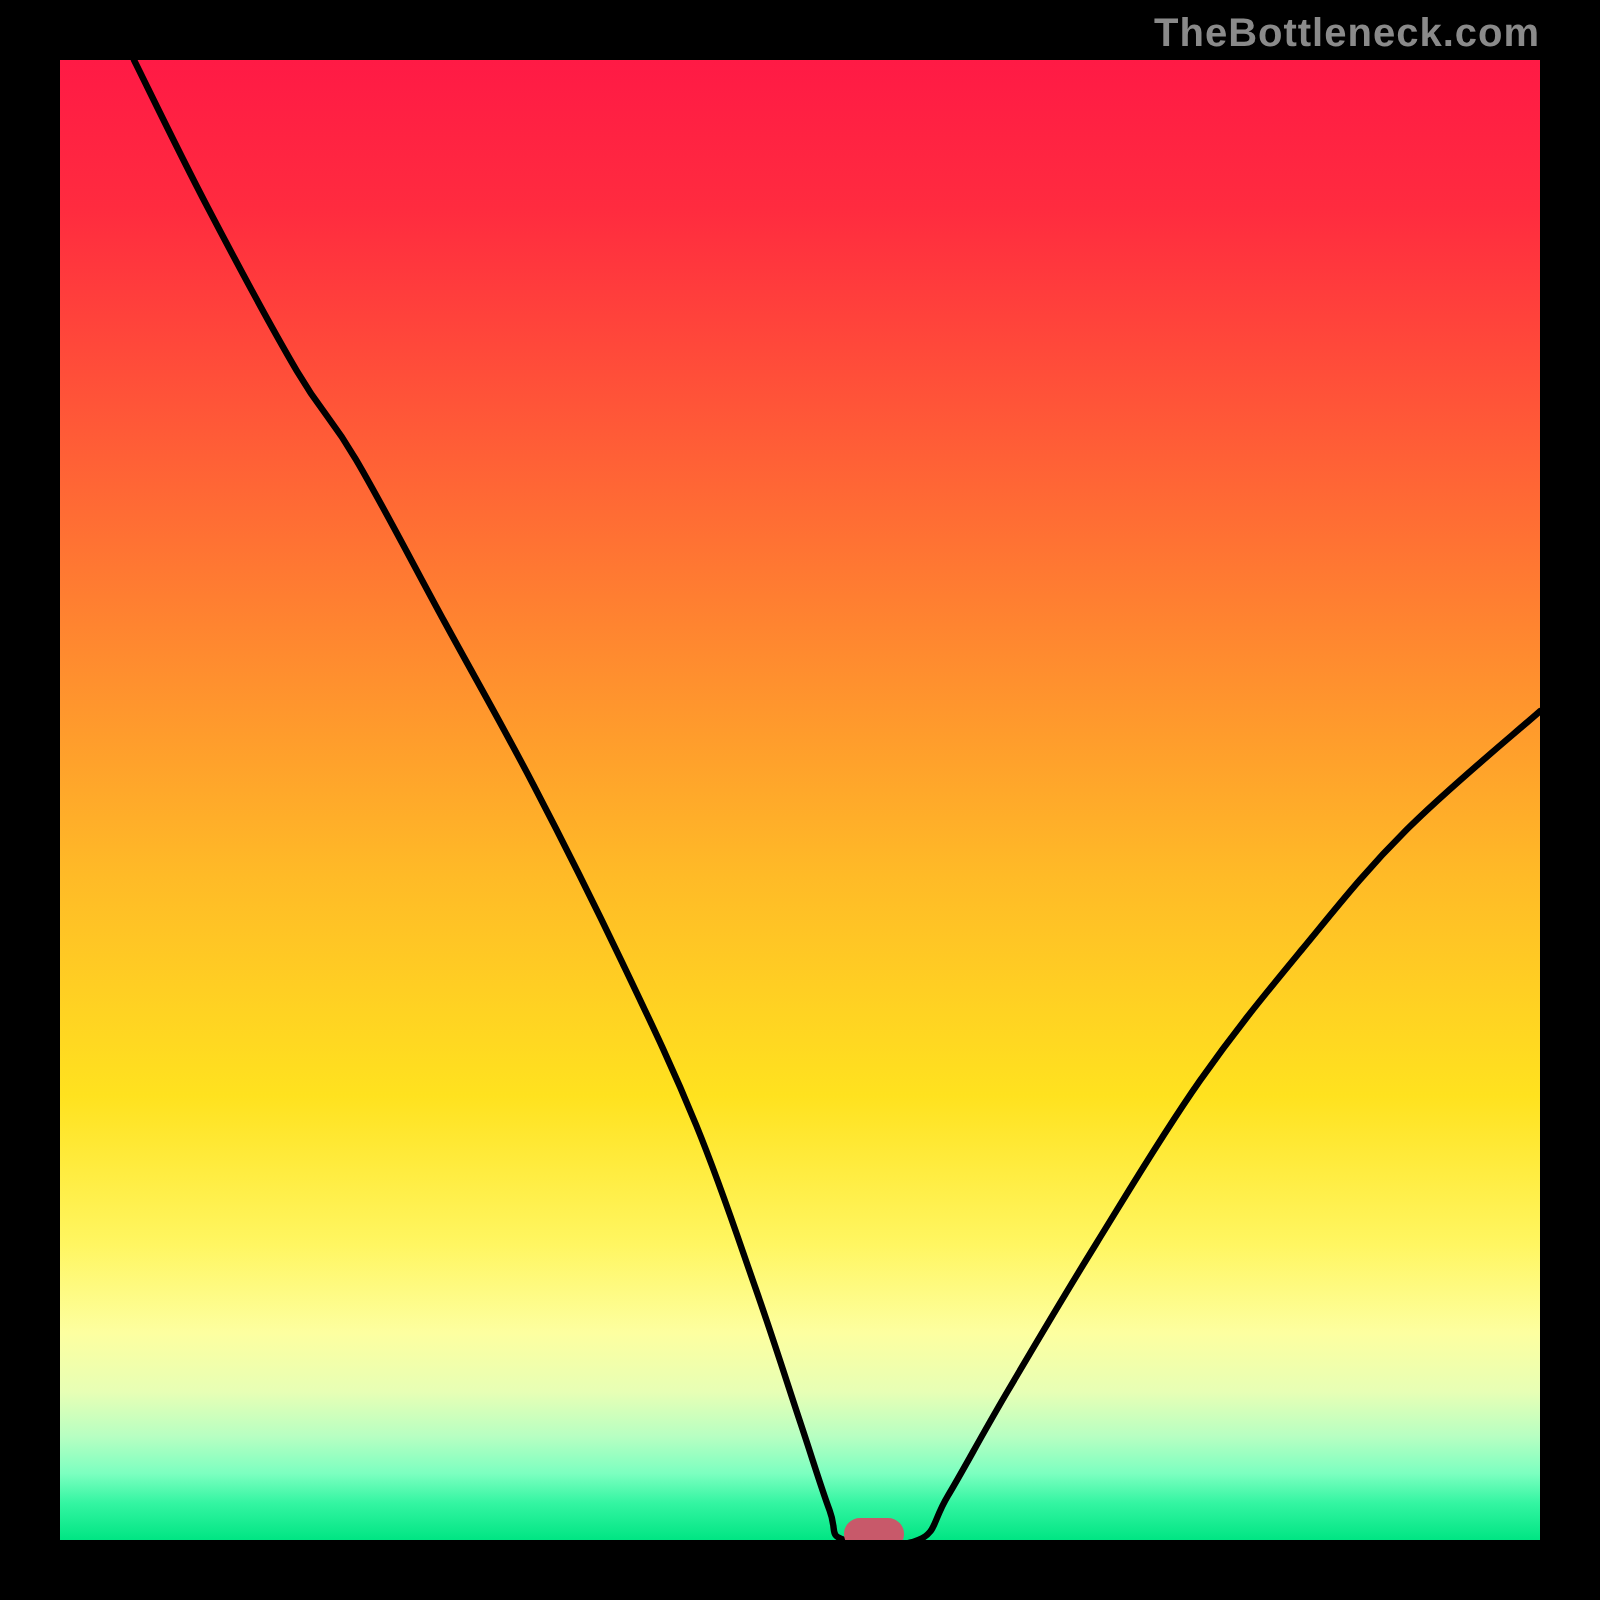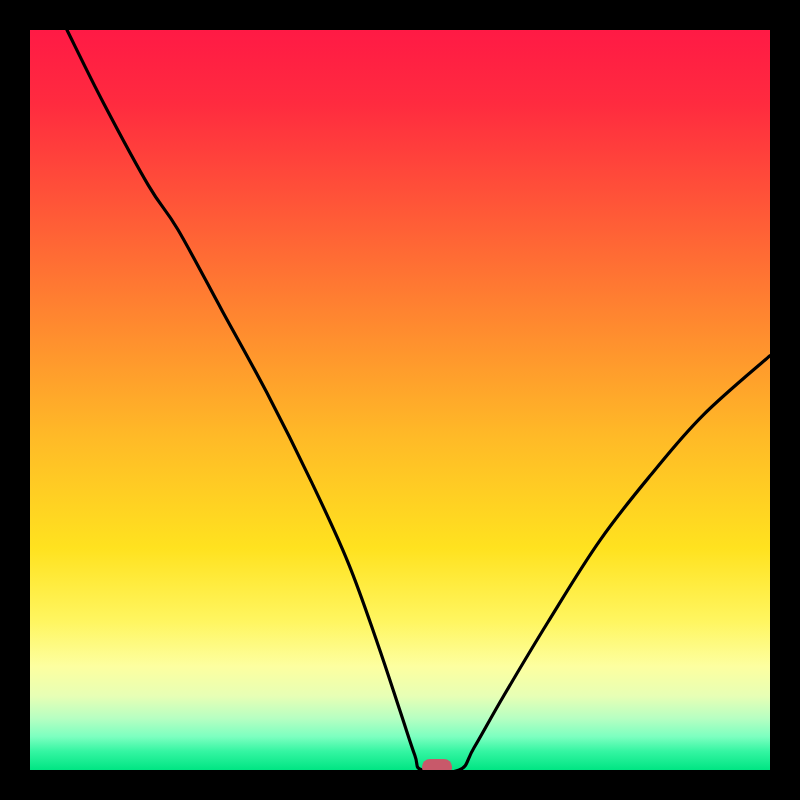--- a/index.html
+++ b/index.html
@@ -48,20 +48,21 @@
     font-weight: 600;
     color: #8a8a8a;
     letter-spacing: 0.5px;
   }
 </style>
 </head>
 <body>
 
 <div class="frame">
 
+  <div class="watermark">TheBottleneck.com</div>
 
   <div class="plot-area">
 
     <svg class="gradient" id="grad-svg" viewBox="0 0 740 740" preserveAspectRatio="none">
       <defs>
         <linearGradient id="bg-grad" x1="0" y1="0" x2="0" y2="1">
             <stop offset="0%" stop-color="#ff1a45"></stop>
             <stop offset="10%" stop-color="#ff2b3f"></stop>
             <stop offset="25%" stop-color="#ff5a37"></stop>
             <stop offset="40%" stop-color="#ff8a2f"></stop>

